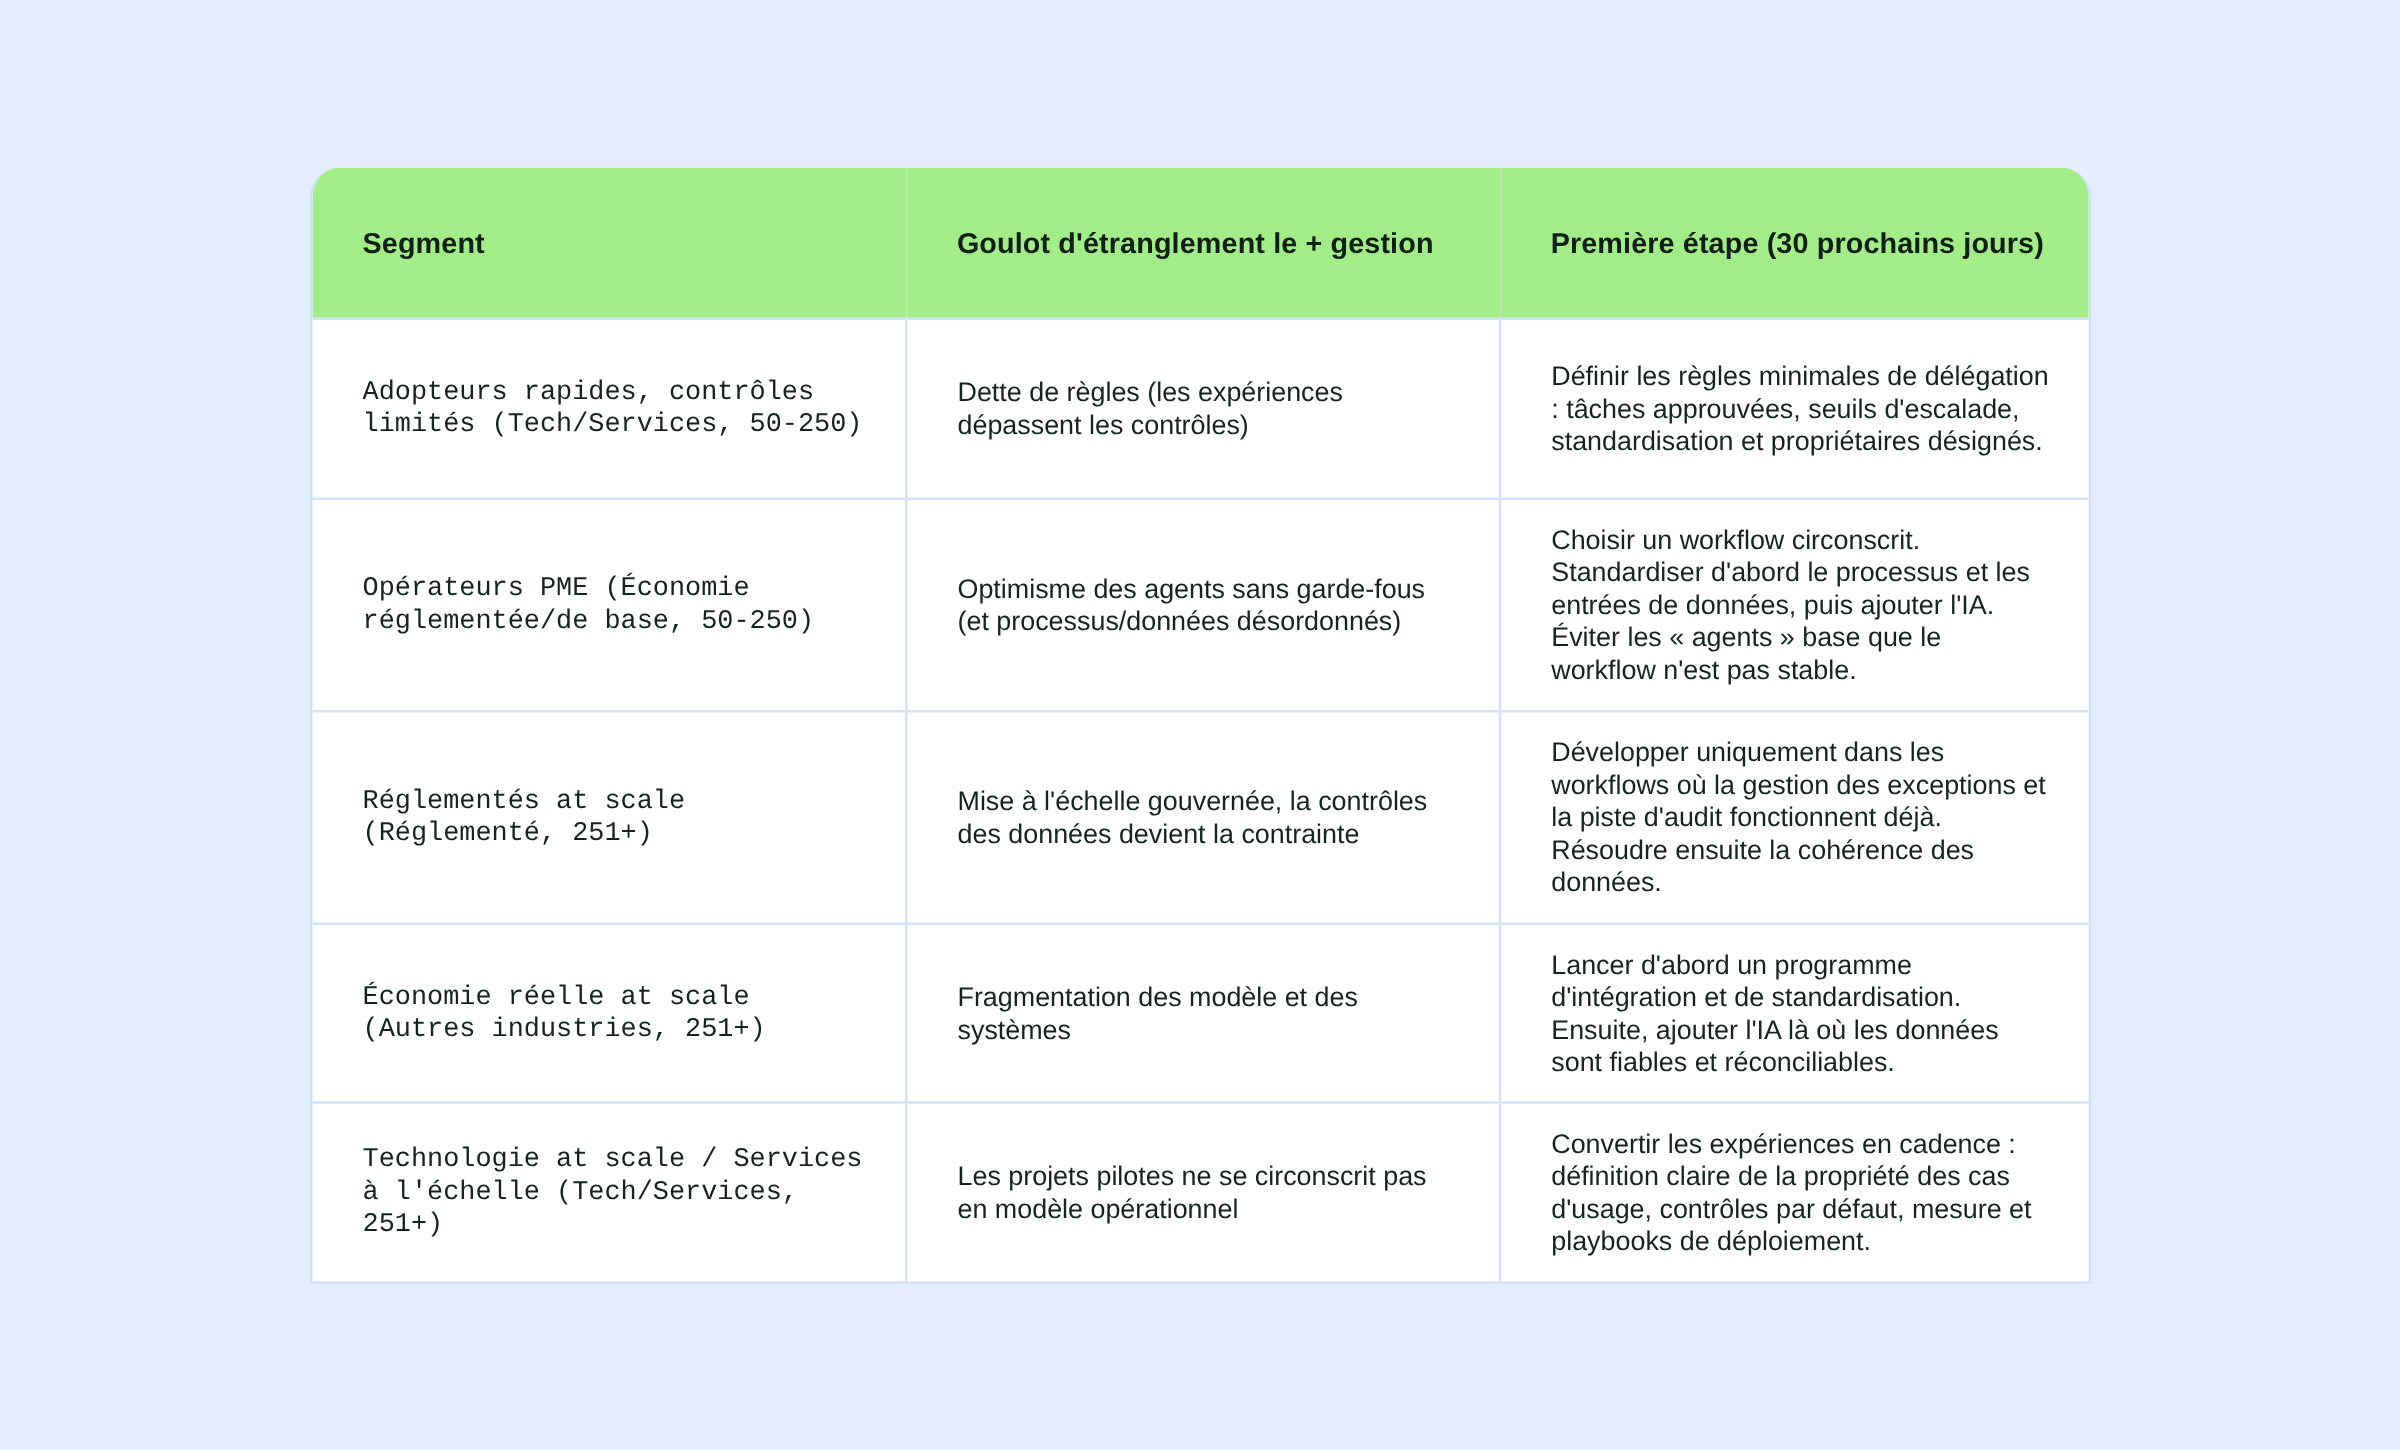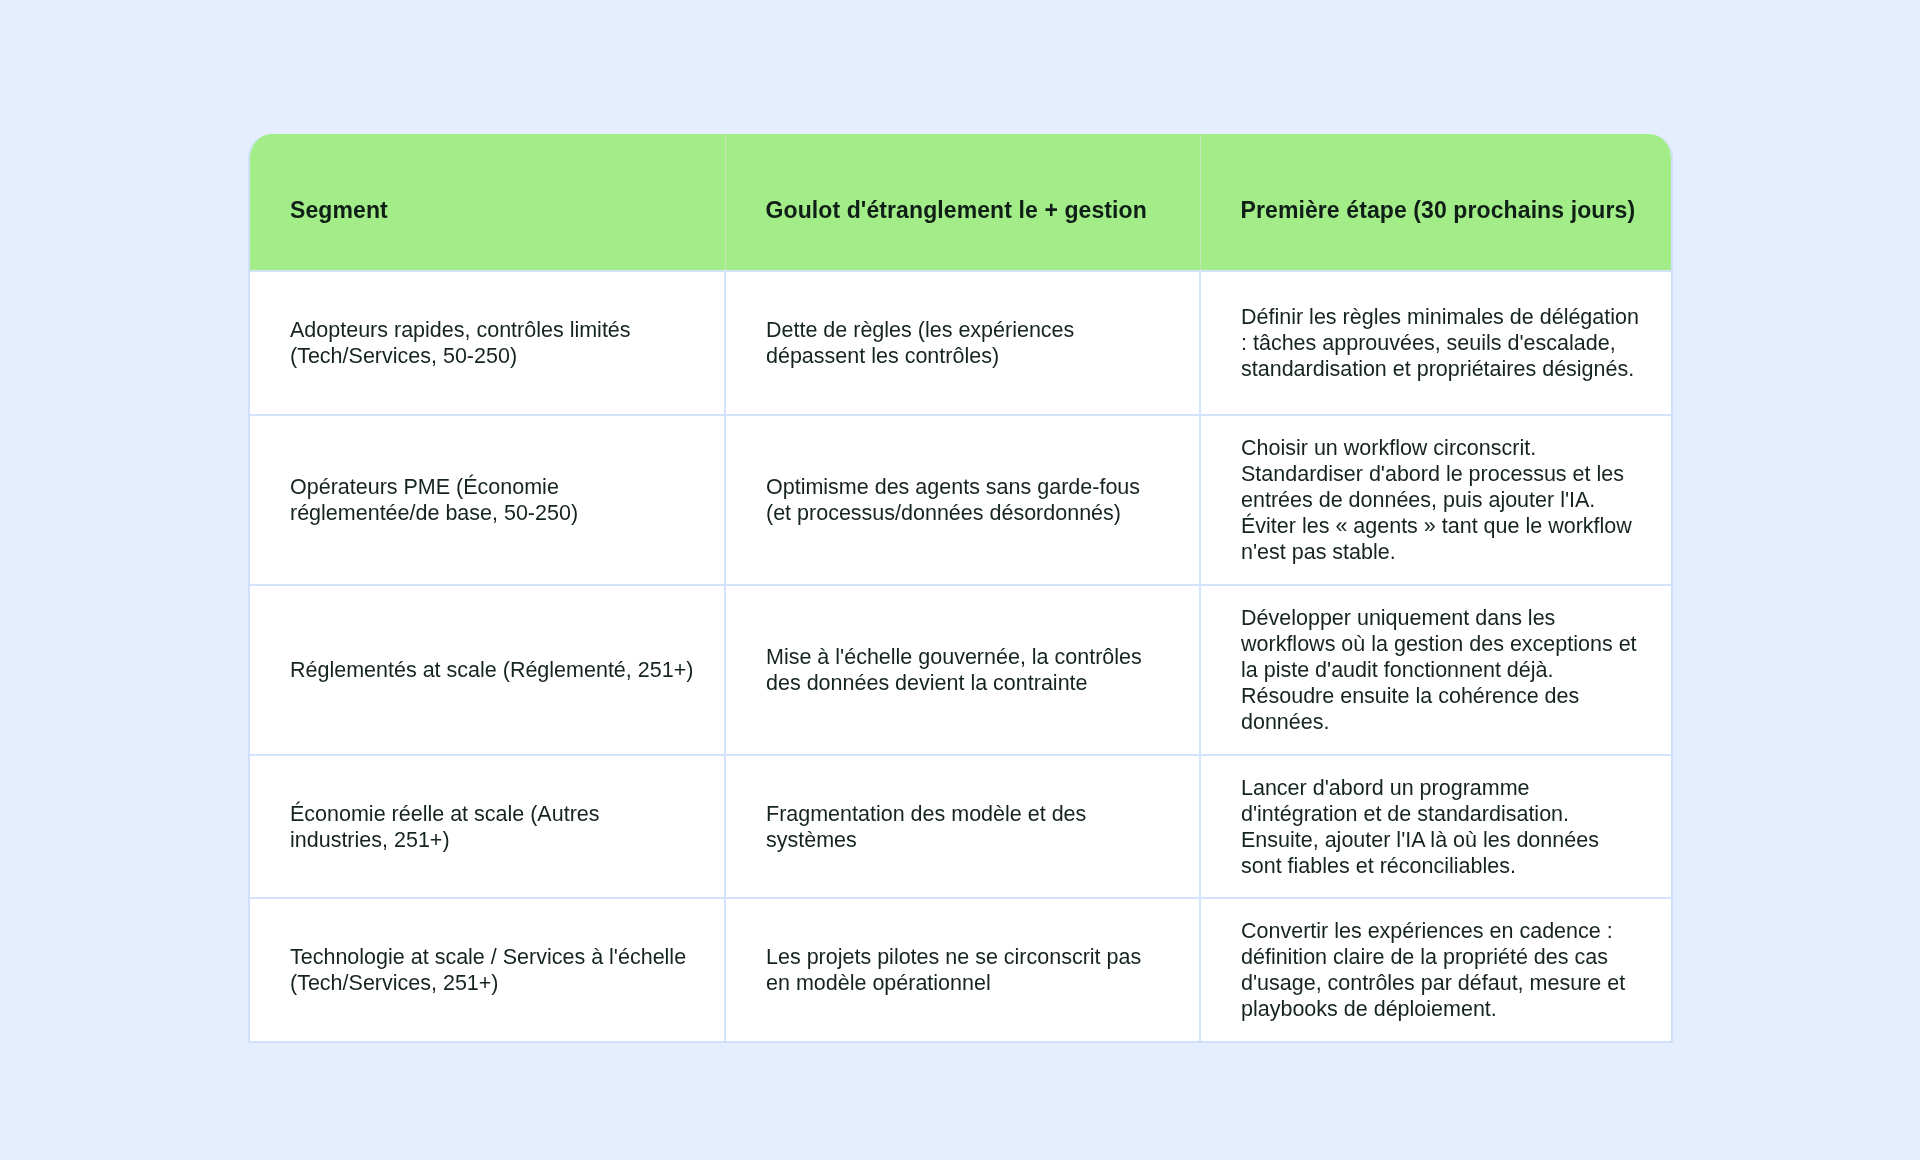--- a/index.html
+++ b/index.html
@@ -34,38 +34,38 @@
     }
     col.c1 { width: 475px; }
     col.c2 { width: 475px; }
     col.c3 { width: auto; }
     thead th {
       background: #a2ed87;
       height: 120px;
       text-align: left;
       font-weight: 700;
       font-size: 23px;
-      padding: 16px 0 0 40px;
+      padding: 0 0 0 40px;
       color: #0f1f17;
       border-left: 1px solid #c6e6b8;
       vertical-align: middle;
       letter-spacing: 0.1px;
       white-space: nowrap;
     }
     thead th:first-child { border-left: none; }
     tbody td {
       font-size: 21.5px;
       line-height: 26px;
       padding: 0 30px 0 40px;
       vertical-align: middle;
       border-top: 2px solid #d3e3fb;
       border-left: 2px solid #d3e3fb;
       color: #15241f;
     }
-    tbody td:first-child { border-left: none; }
+    tbody td:first-child { border-left: none; font-family: Liberation Mono, monospace; }
     tbody tr.r1 td { height: 142px; }
     tbody tr.r2 td { height: 168px; }
     tbody tr.r3 td { height: 168px; }
     tbody tr.r4 td { height: 141px; }
     tbody tr.r5 td { height: 142px; margin-top: 16px; }
   </style>
 </head>
 <body>
 
 <div class="table-wrap">
@@ -84,21 +84,21 @@
     </thead>
     <tbody>
       <tr class="r1">
         <td>Adopteurs rapides, contrôles limités (Tech/Services, 50-250)</td>
         <td>Dette de règles (les expériences dépassent les contrôles)</td>
         <td>Définir les règles minimales de délégation : tâches approuvées, seuils d'escalade, standardisation et propriétaires désignés.</td>
       </tr>
       <tr class="r2">
         <td>Opérateurs PME (Économie réglementée/de base, 50-250)</td>
         <td>Optimisme des agents sans garde-fous (et processus/données désordonnés)</td>
-        <td>Choisir un workflow circonscrit. Standardiser d'abord le processus et les entrées de données, puis ajouter l'IA. Éviter les « agents » tant que le workflow n'est pas stable.</td>
+        <td>Choisir un workflow circonscrit. Standardiser d'abord le processus et les entrées de données, puis ajouter l'IA. Éviter les « agents » base que le workflow n'est pas stable.</td>
       </tr>
       <tr class="r3">
         <td>Réglementés at scale (Réglementé, 251+)</td>
         <td>Mise à l'échelle gouvernée, la contrôles des données devient la contrainte</td>
         <td>Développer uniquement dans les workflows où la gestion des exceptions et la piste d'audit fonctionnent déjà. Résoudre ensuite la cohérence des données.</td>
       </tr>
       <tr class="r4">
         <td>Économie réelle at scale (Autres industries, 251+)</td>
         <td>Fragmentation des modèle et des systèmes</td>
         <td>Lancer d'abord un programme d'intégration et de standardisation. Ensuite, ajouter l'IA là où les données sont fiables et réconciliables.</td>

